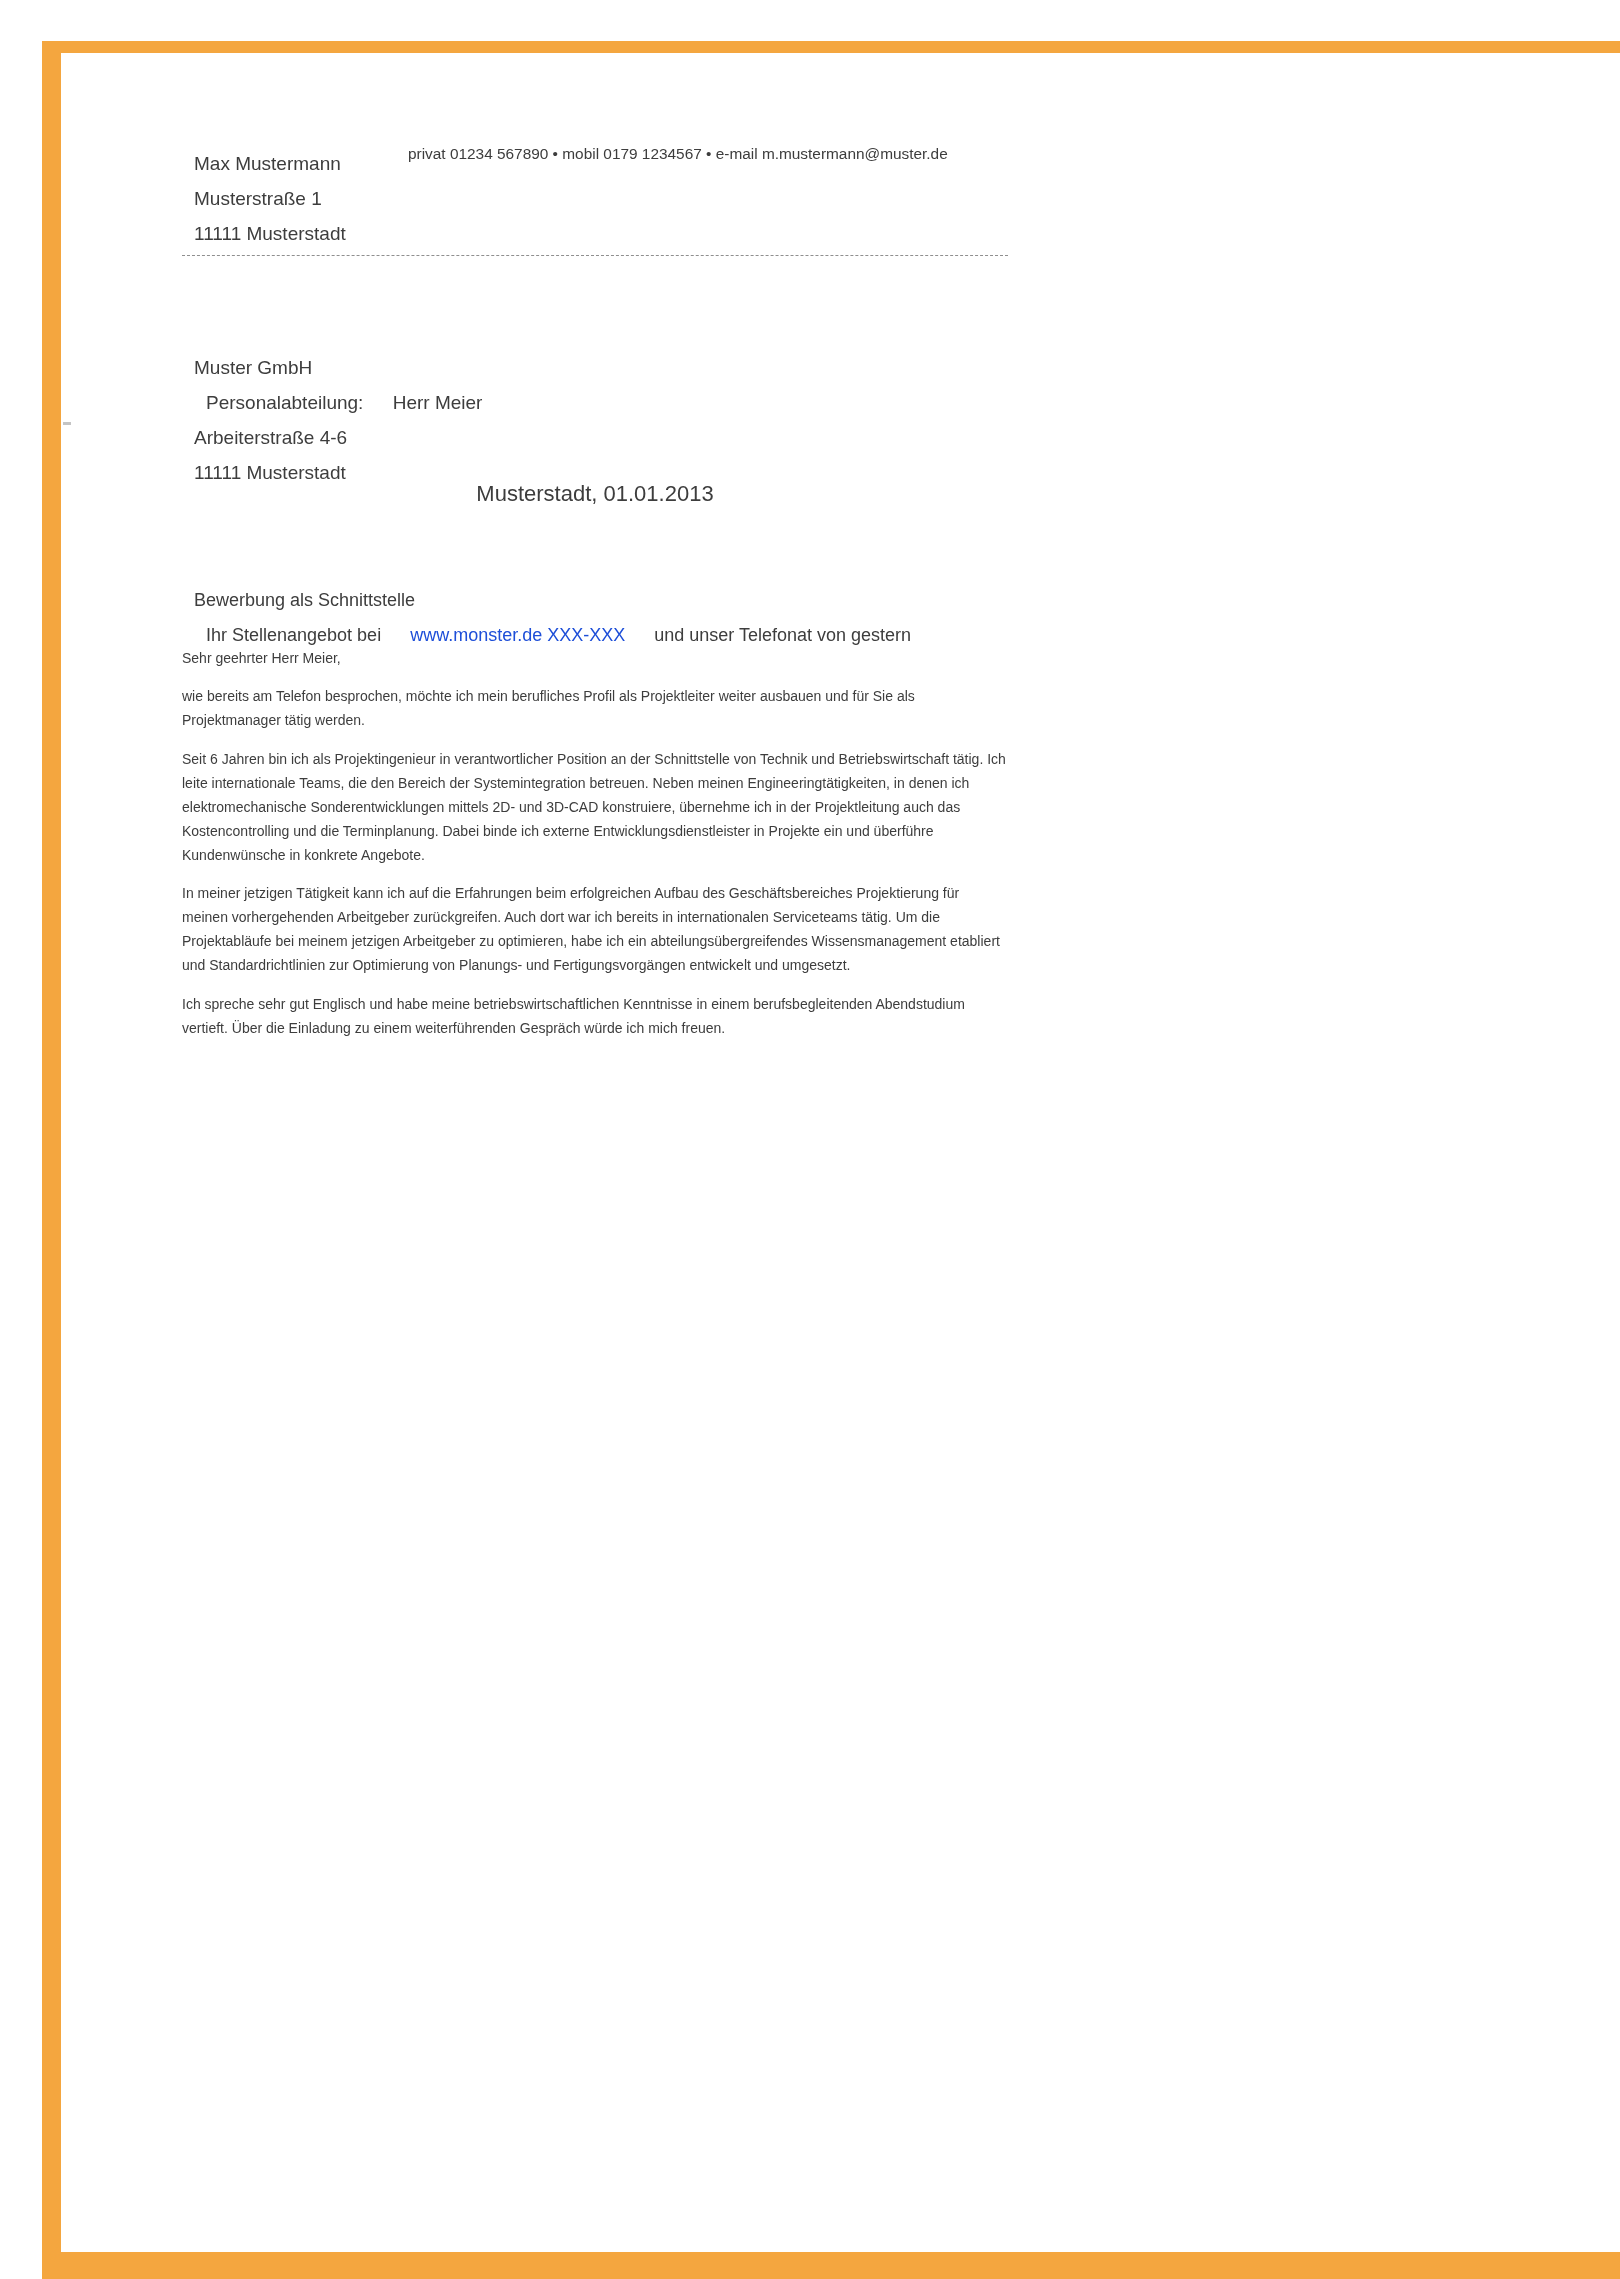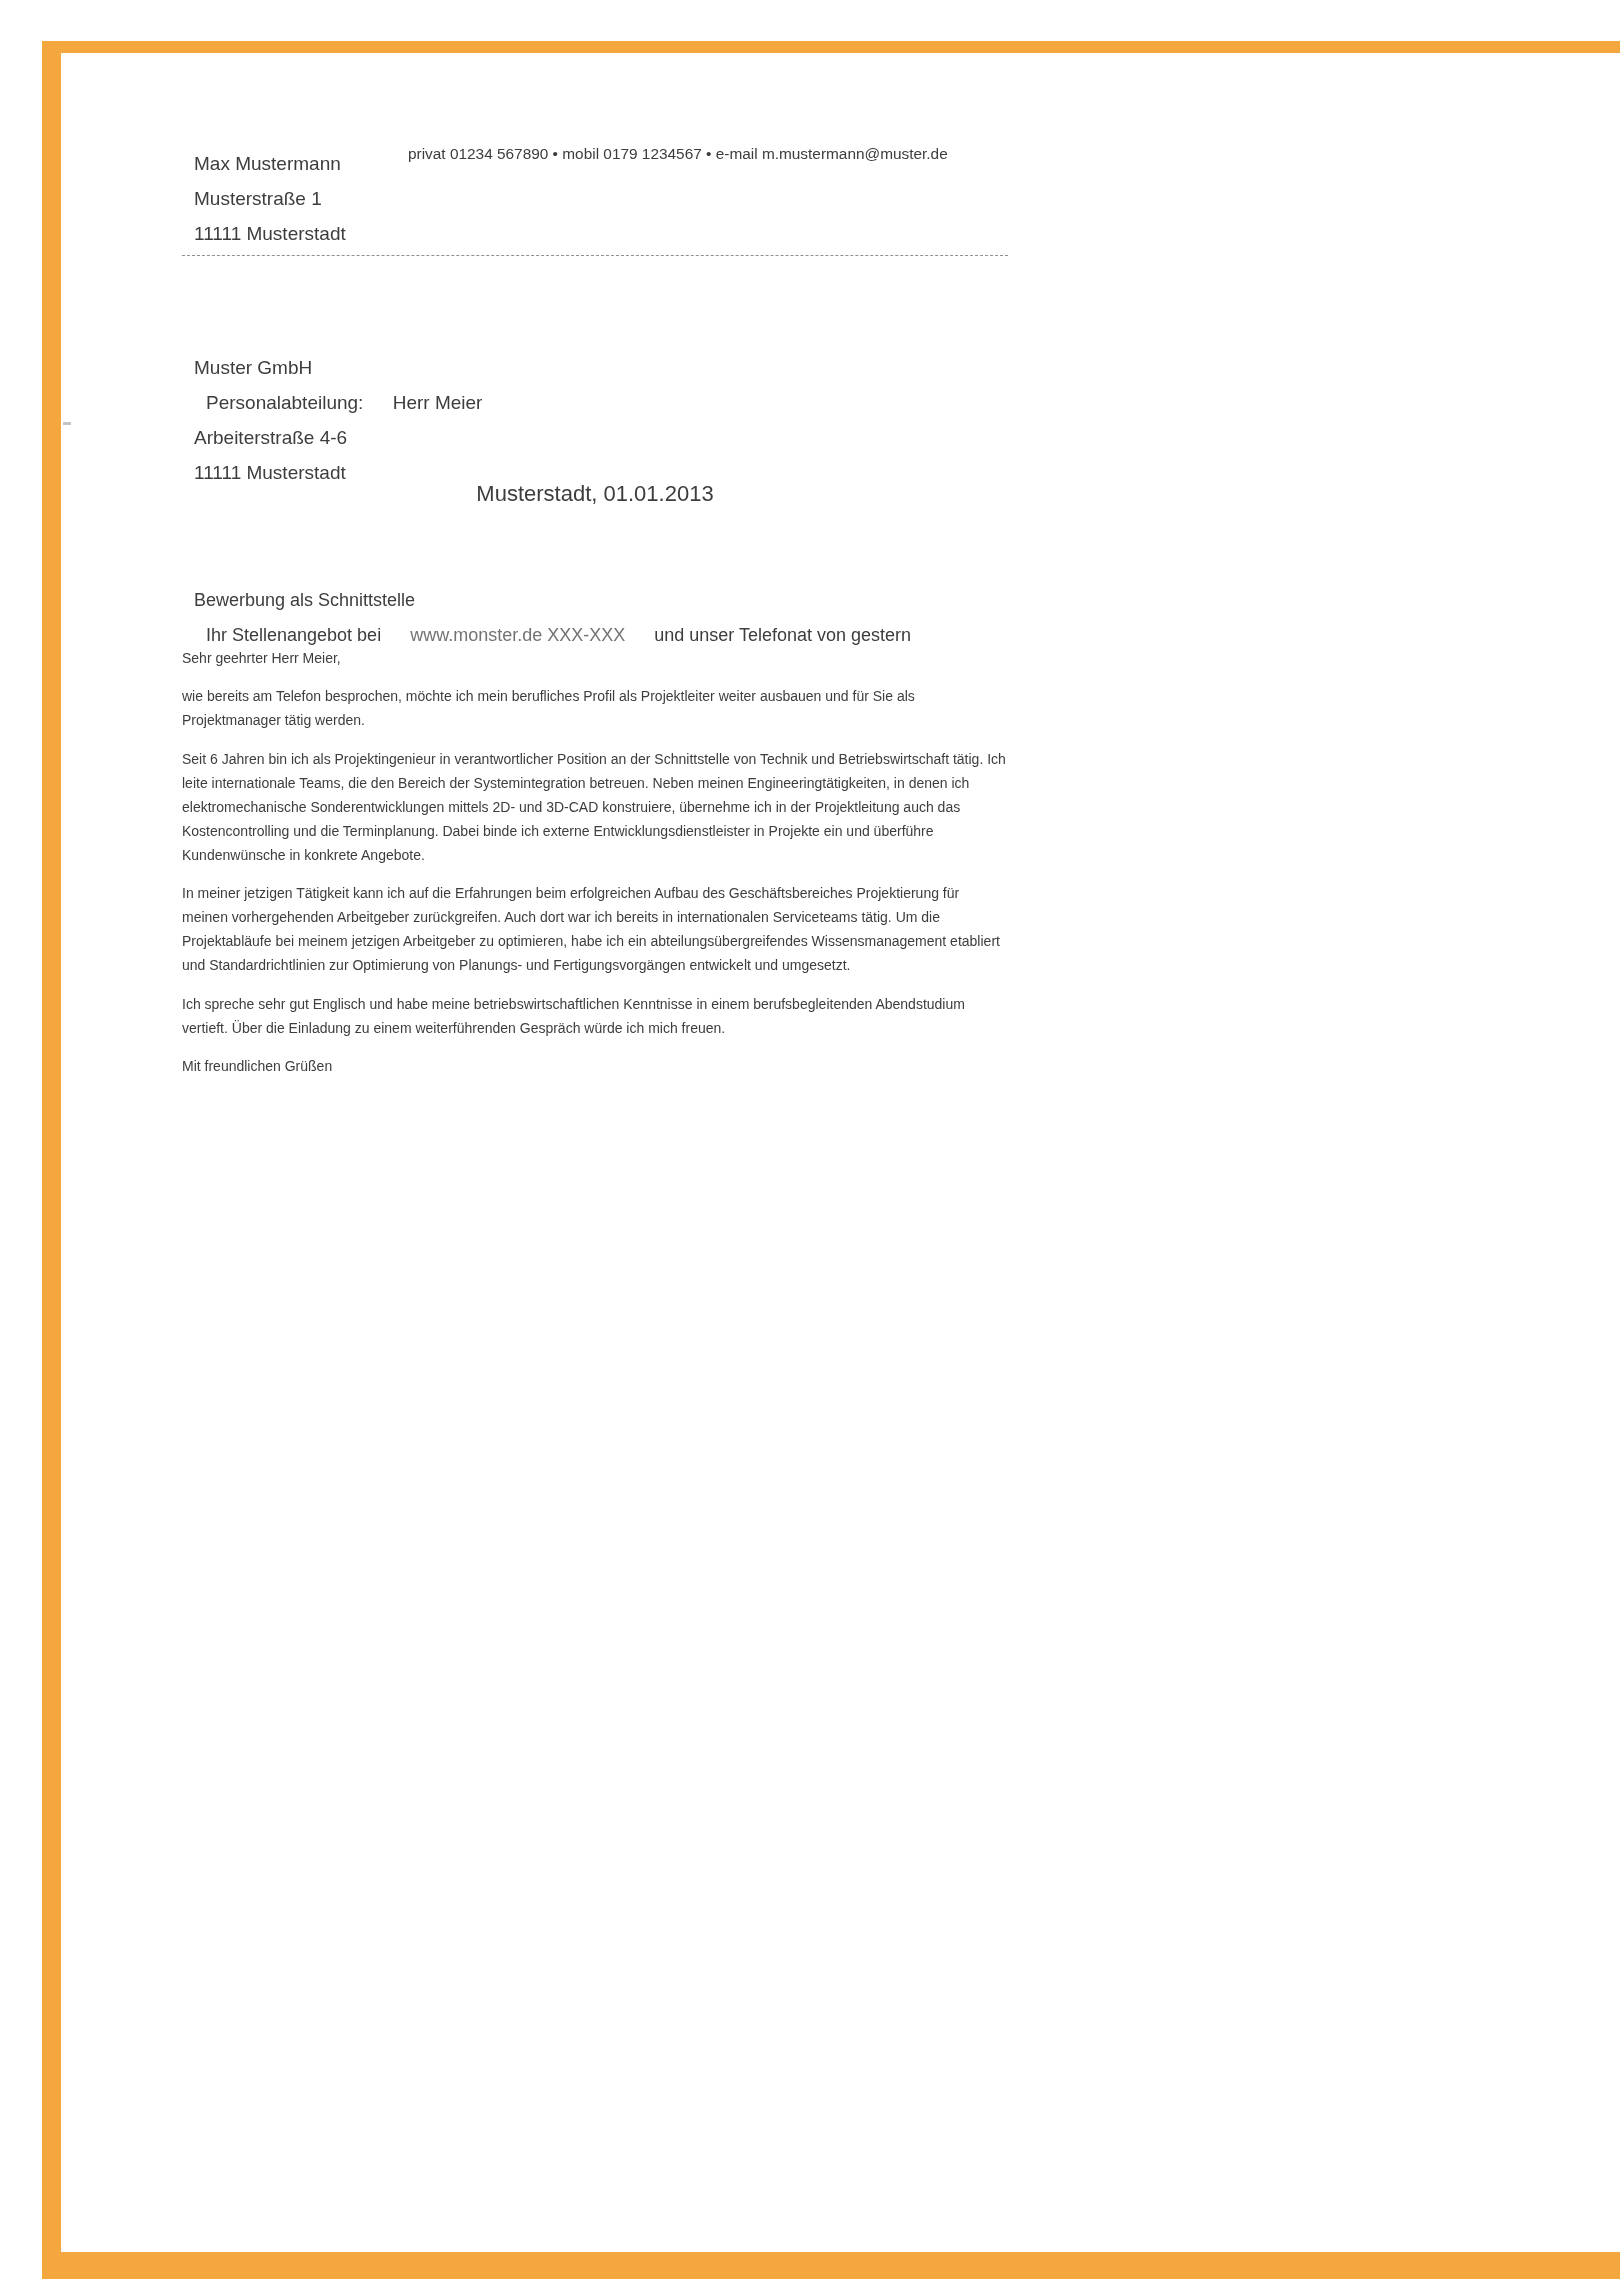--- a/index.html
+++ b/index.html
@@ -64,26 +64,25 @@
     <div>Muster GmbH</div>
     <div><span>Personalabteilung: </span><span class="bold">Herr Meier</span></div>
     <div>Arbeiterstraße 4-6</div>
     <div>11111 Musterstadt</div>
   </div>
 
   <div class="dateline">Musterstadt, 01.01.2013</div>
 
   <div class="subject">
     <div class="bold">Bewerbung als Schnittstelle</div>
-    <div><span>Ihr Stellenangebot bei </span><span class="link" style="color: #737373;">www.monster.de XXX-XXX</span><span> und unser Telefonat von gestern</span></div>
+    <div><span>Ihr Stellenangebot bei </span><span class="link" style="color: #1d4ed8;">www.monster.de XXX-XXX</span><span> und unser Telefonat von gestern</span></div>
   </div>
 
   <div class="letter-body">
     <p>Sehr geehrter Herr Meier,</p>
     <p>wie bereits am Telefon besprochen, möchte ich mein berufliches Profil als Projektleiter weiter ausbauen und für Sie als Projektmanager tätig werden.</p>
     <p>Seit 6 Jahren bin ich als Projektingenieur in verantwortlicher Position an der Schnittstelle von Technik und Betriebswirtschaft tätig. Ich leite internationale Teams, die den Bereich der Systemintegration betreuen. Neben meinen Engineeringtätigkeiten, in denen ich elektromechanische Sonderentwicklungen mittels 2D- und 3D-CAD konstruiere, übernehme ich in der Projektleitung auch das Kostencontrolling und die Terminplanung. Dabei binde ich externe Entwicklungsdienstleister in Projekte ein und überführe Kundenwünsche in konkrete Angebote.</p>
     <p>In meiner jetzigen Tätigkeit kann ich auf die Erfahrungen beim erfolgreichen Aufbau des Geschäftsbereiches Projektierung für meinen vorhergehenden Arbeitgeber zurückgreifen. Auch dort war ich bereits in internationalen Serviceteams tätig. Um die Projektabläufe bei meinem jetzigen Arbeitgeber zu optimieren, habe ich ein abteilungsübergreifendes Wissensmanagement etabliert und Standardrichtlinien zur Optimierung von Planungs- und Fertigungsvorgängen entwickelt und umgesetzt.</p>
     <p>Ich spreche sehr gut Englisch und habe meine betriebswirtschaftlichen Kenntnisse in einem berufsbegleitenden Abendstudium vertieft. Über die Einladung zu einem weiterführenden Gespräch würde ich mich freuen.</p>
-    <p>Mit freundlichen Grüßen</p>
   </div>
 
 </div>
 
 
 </body></html>

